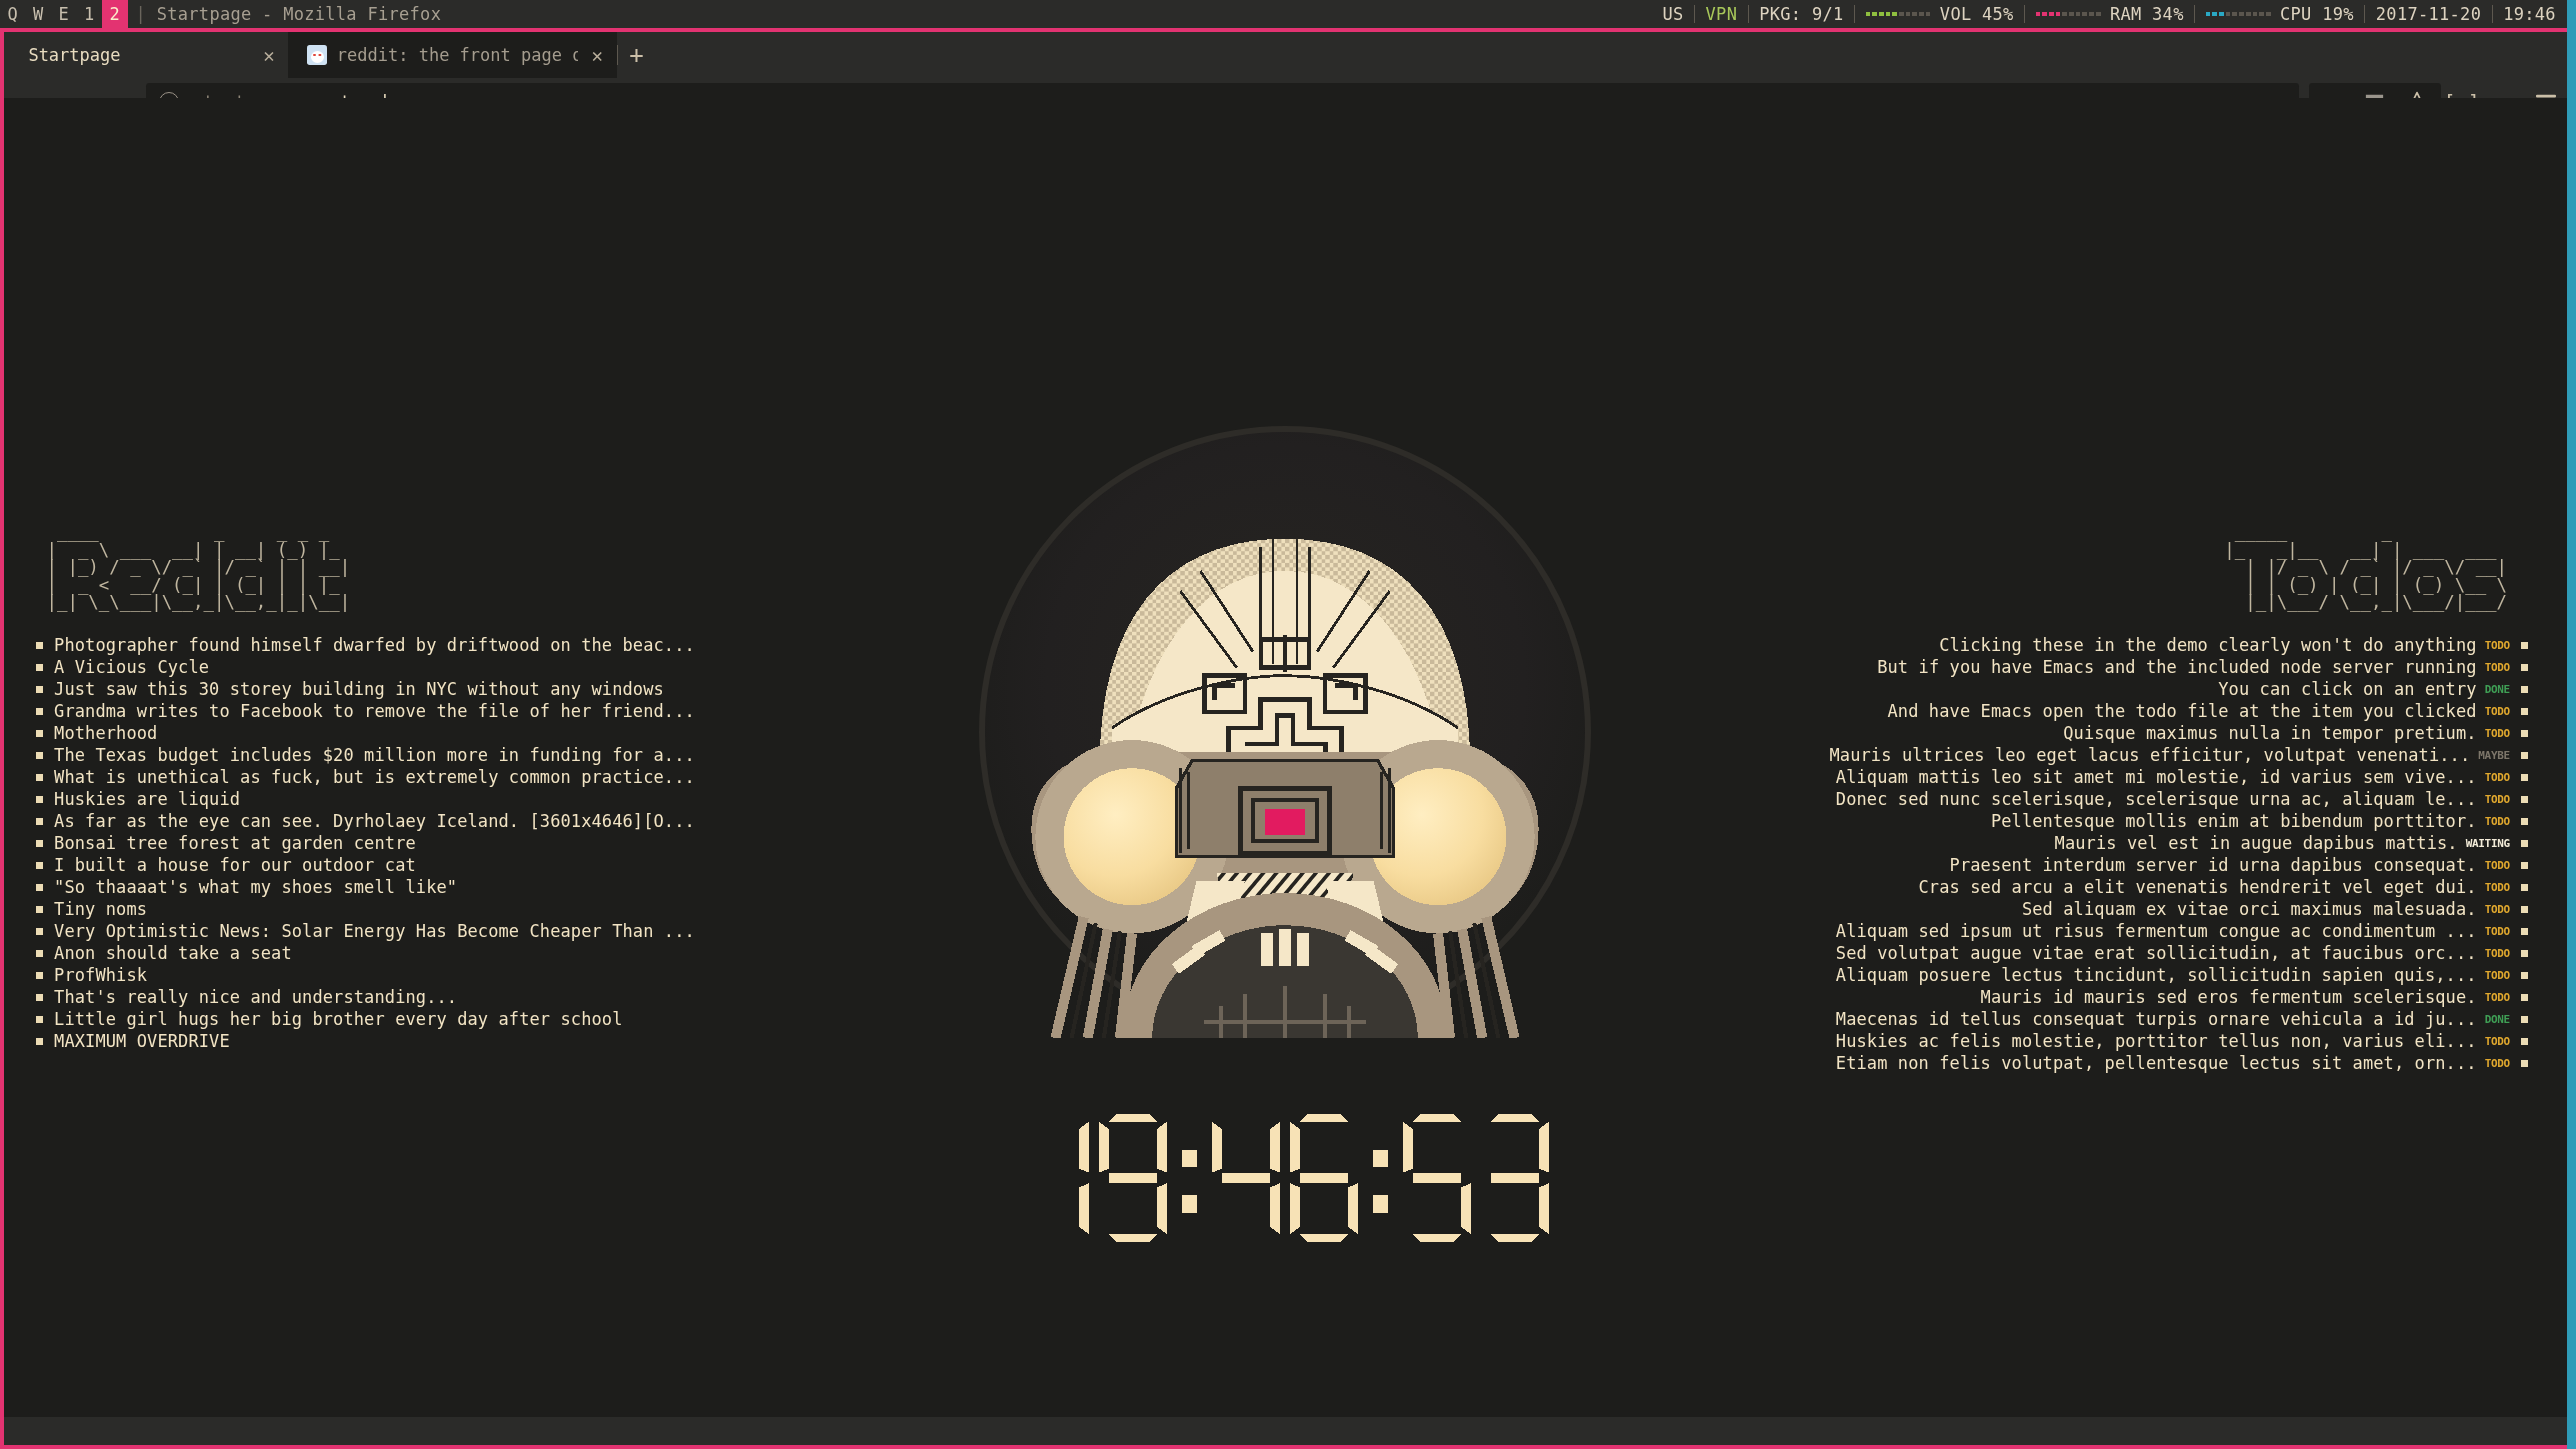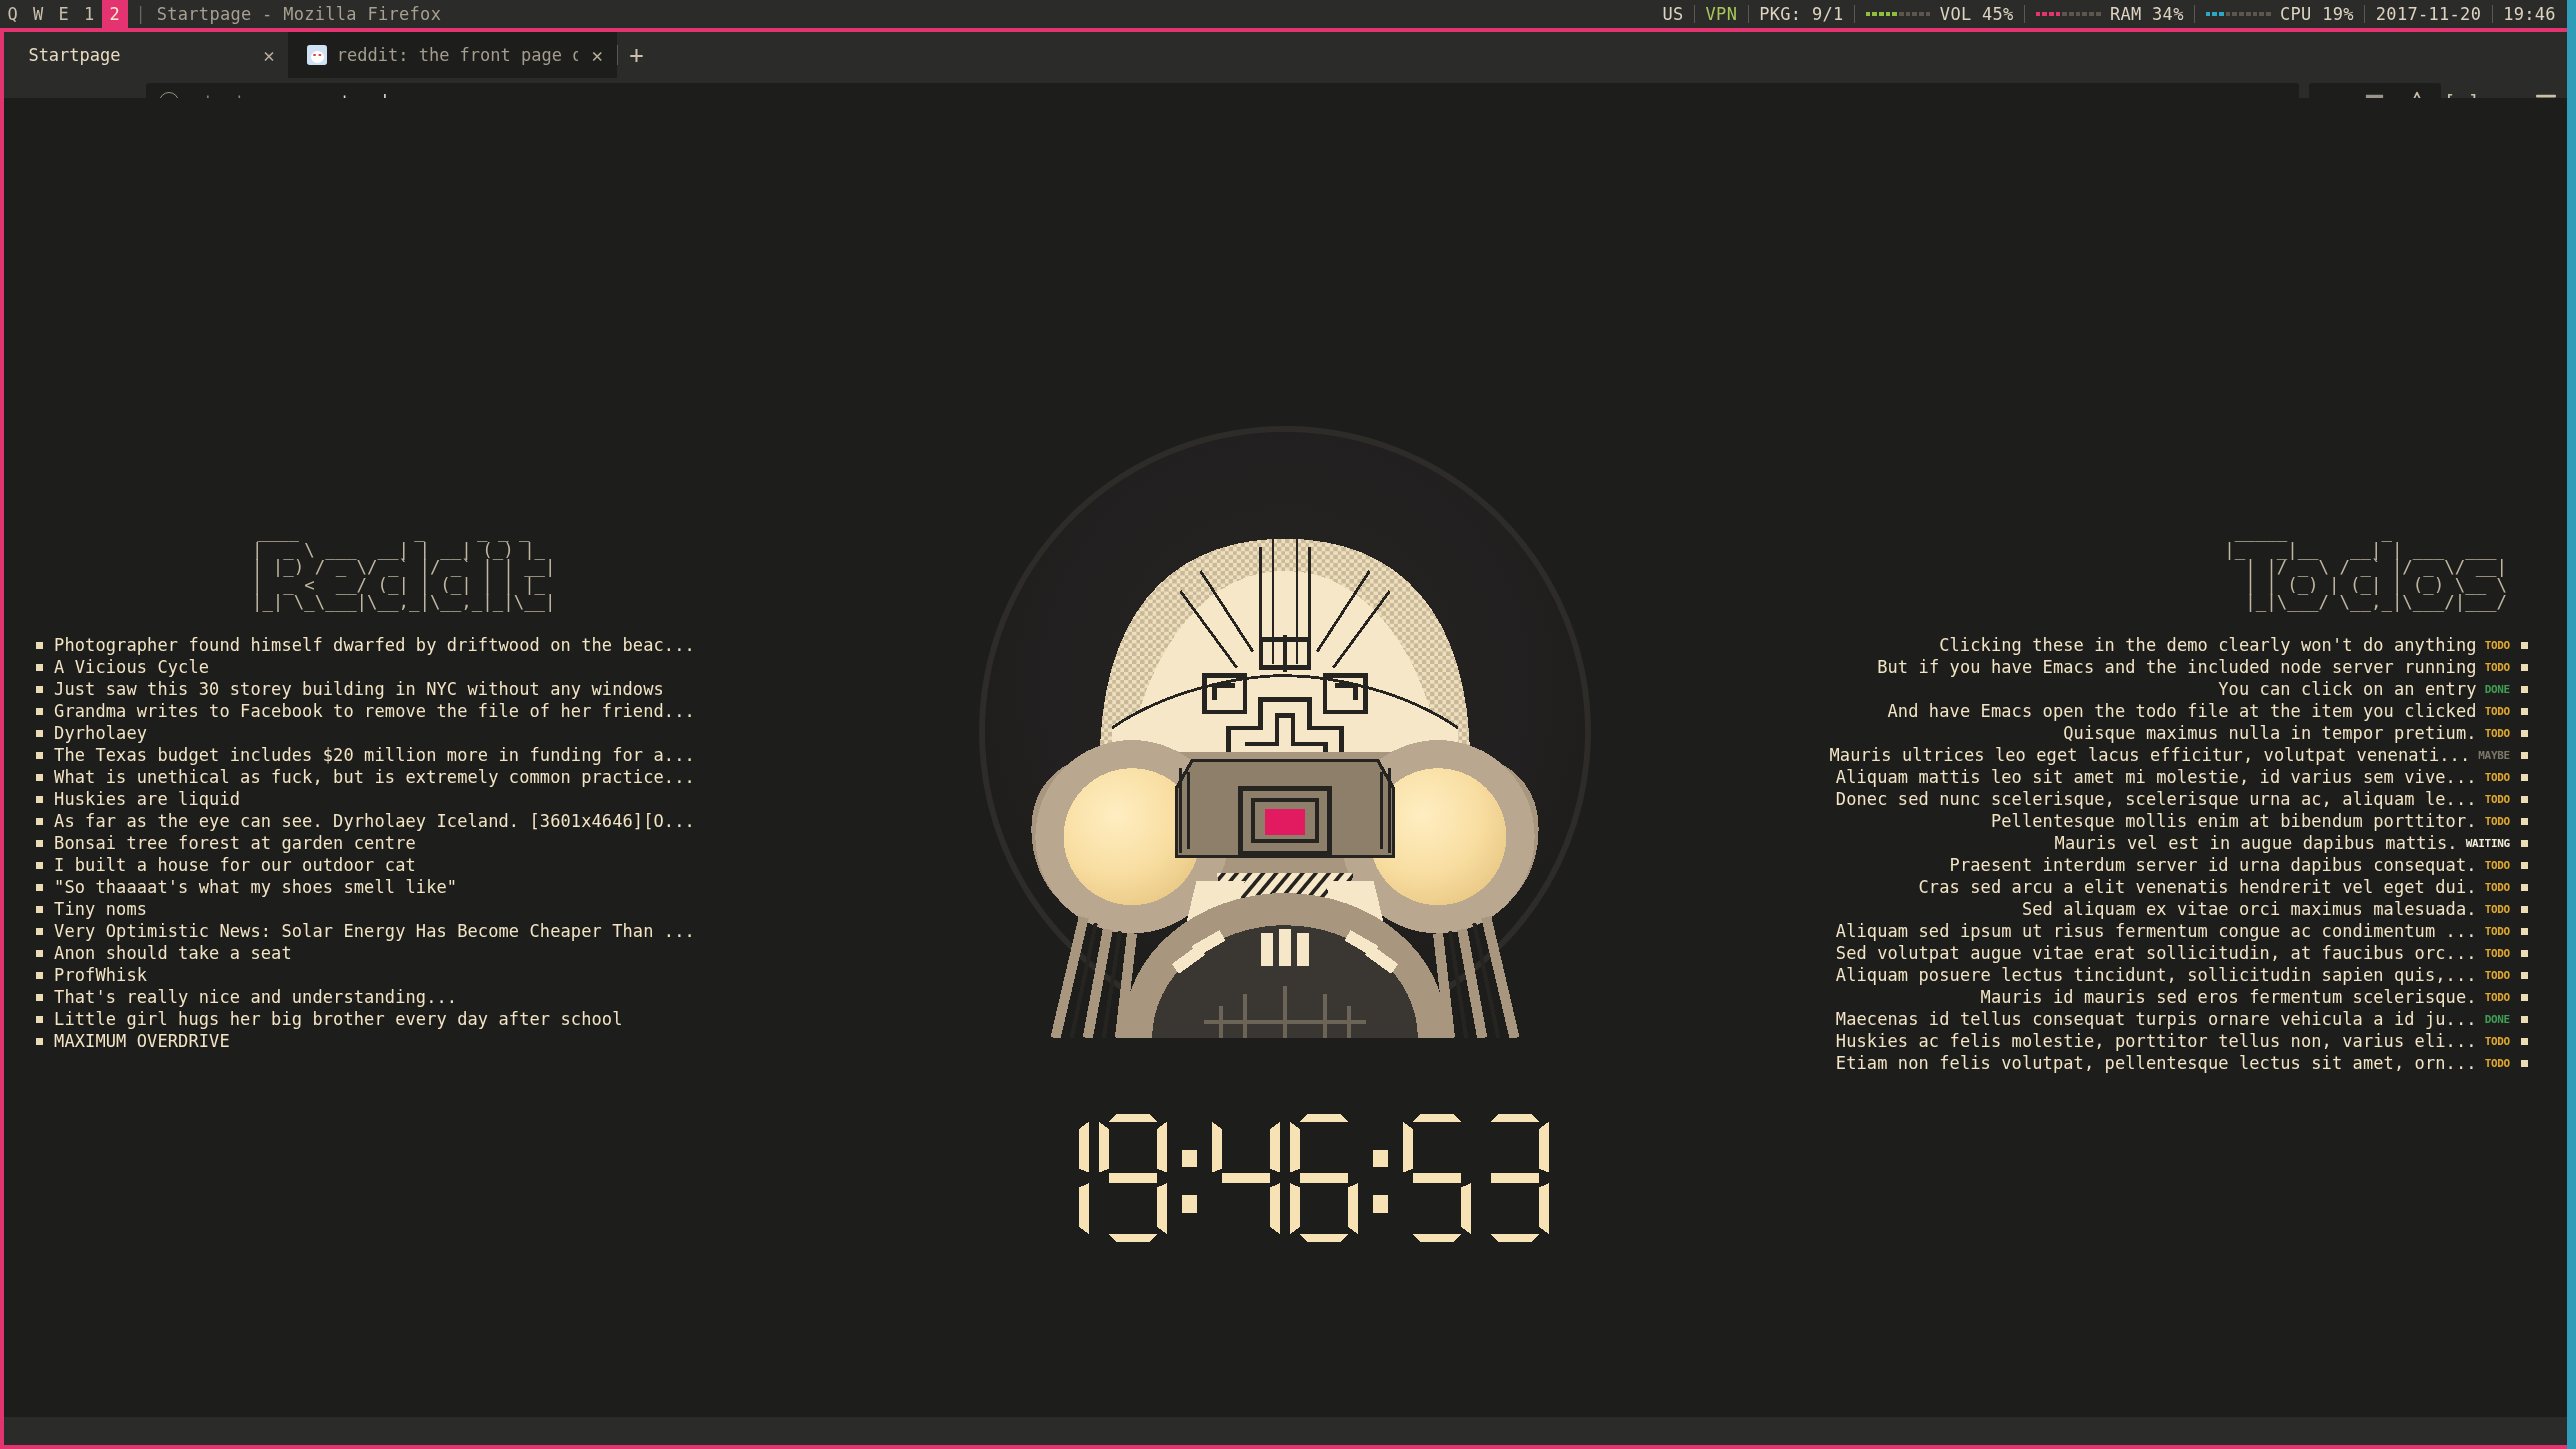--- a/index.html
+++ b/index.html
@@ -260,21 +260,20 @@
   }
 
   
   .ascii {
     white-space: pre;
     font-family: "DejaVu Sans Mono", "Liberation Mono", monospace;
     font-size: 17.4px;
     line-height: 17.4px;
     color: #cec3ab;
     opacity: 0.92;
-    text-align: center;
   }
 
   
   #reddit-col {
     position: absolute;
     left: 32px;
     top: 409px;
     width: 725px;
   }
   #reddit-head { margin-bottom: 23px; }
@@ -517,21 +516,21 @@
         <li>
           <span class="bullet"></span>
           <span>Just saw this 30 storey building in NYC without any windows</span>
         </li>
         <li>
           <span class="bullet"></span>
           <span>Grandma writes to Facebook to remove the file of her friend...</span>
         </li>
         <li>
           <span class="bullet"></span>
-          <span>Dyrholaey</span>
+          <span>Motherhood</span>
         </li>
         <li>
           <span class="bullet"></span>
           <span>The Texas budget includes $20 million more in funding for a...</span>
         </li>
         <li>
           <span class="bullet"></span>
           <span>What is unethical as fuck, but is extremely common practice...</span>
         </li>
         <li>

